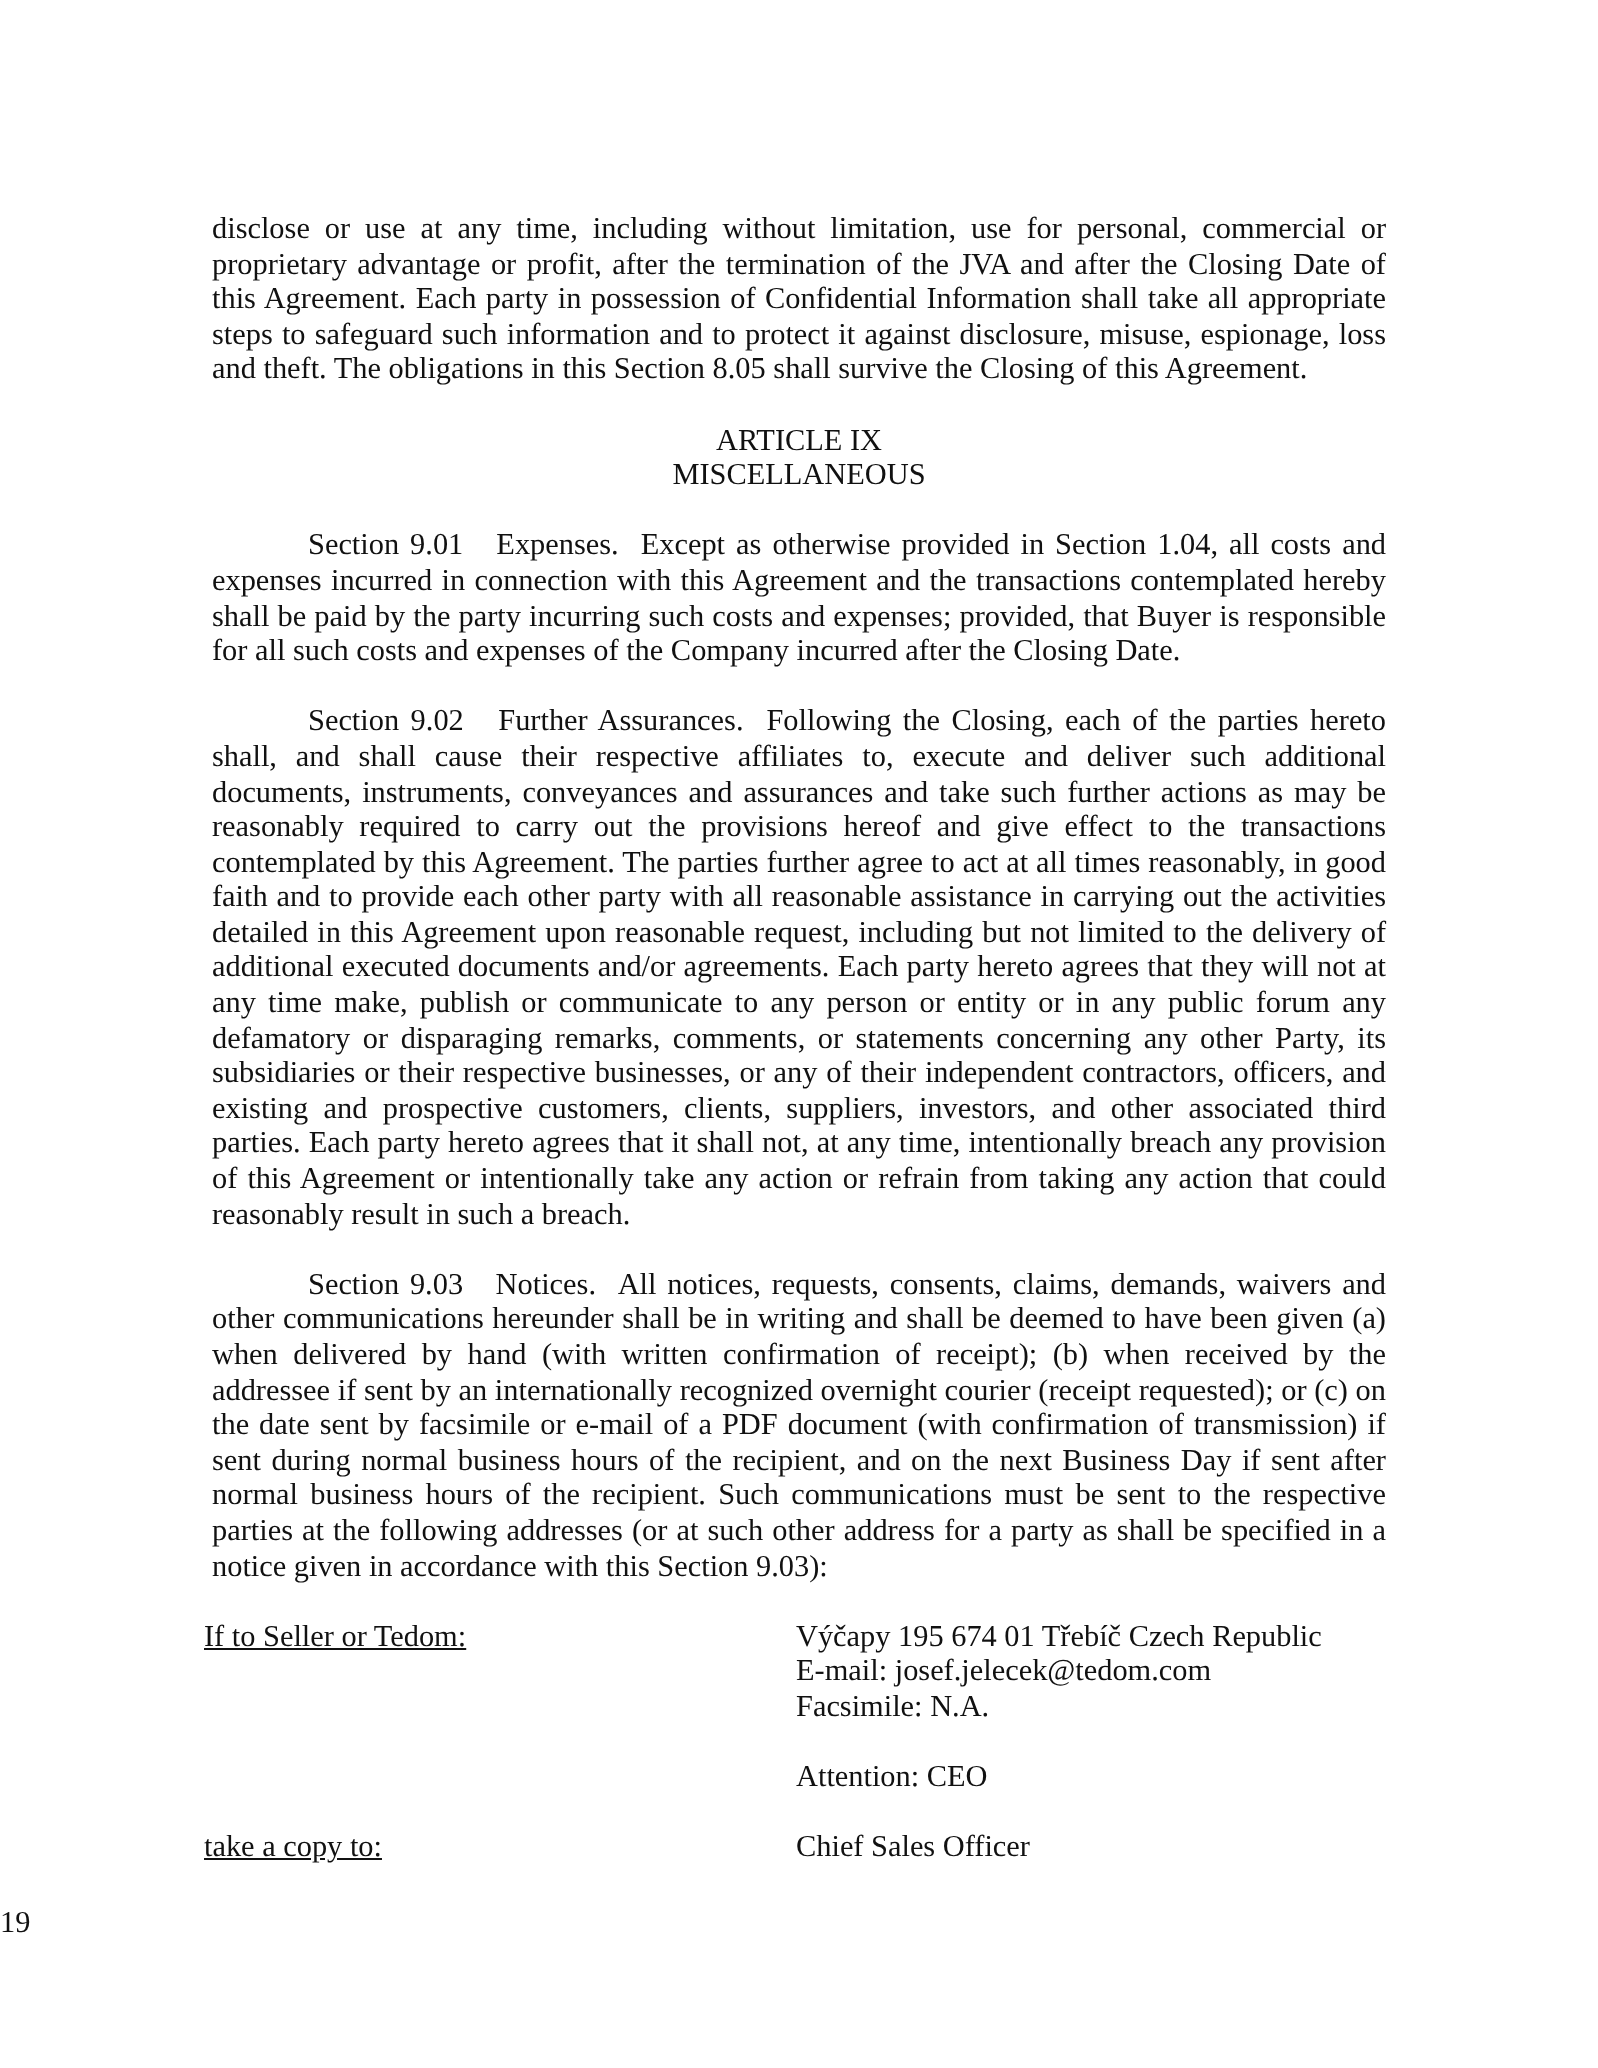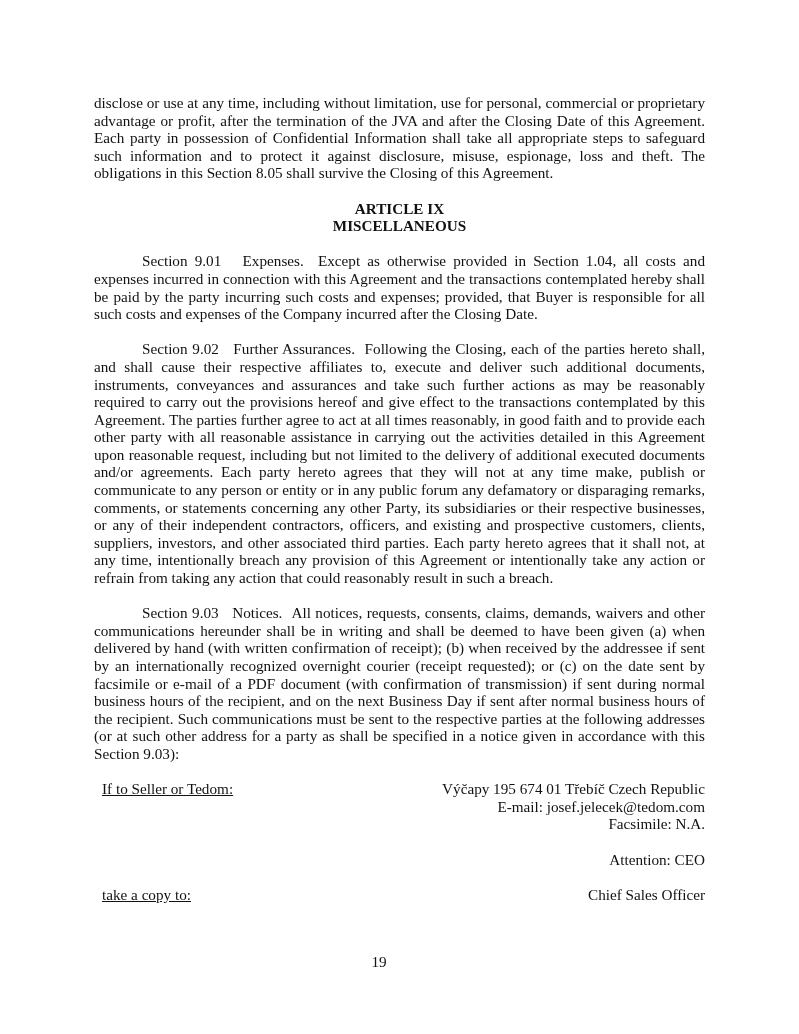--- a/index.html
+++ b/index.html
@@ -17,52 +17,51 @@
       font-size: 15.2px;
       line-height: 17.6px;
     }
     .page {
       position: absolute;
       left: 94px;
       top: 94px;
       width: 611px;
     }
     p {
-      margin: 0;
+      margin: 12px;
       text-align: justify;
       text-align-last: left;
     }
     .para { margin-bottom: 17.6px; }
     .indent { text-indent: 48px; }
     .heading {
       text-align: center;
-      font-weight: bold;
+      font-weight: normal;
       margin-bottom: 17.6px;
     }
     .heading div { text-align: center; }
     .sec-num, .sec-title { font-weight: normal; }
     .notice-row {
       display: flex;
       margin-top: 0;
     }
     .notice-label {
       width: 304px;
       padding-left: 8px;
       box-sizing: border-box;
       text-decoration: underline;
     }
-    .notice-value { flex: 1; text-align: right; }
+    .notice-value { flex: 1; }
     .notice-value div { white-space: nowrap; }
     .spacer { height: 17.6px; }
     .page-number {
       position: absolute;
       left: 0;
       width: 758px;
       top: 953px;
-      text-align: center;
     }
   </style>
 </head>
 <body>
 
 <div class="page">
 
   <p class="para">disclose or use at any time, including without limitation, use for personal, commercial or proprietary advantage or profit, after the termination of the JVA and after the Closing Date of this Agreement. Each party in possession of Confidential Information shall take all appropriate steps to safeguard such information and to protect it against disclosure, misuse, espionage, loss and theft. The obligations in this Section 8.05 shall survive the Closing of this Agreement.</p>
 
   <div class="heading">

